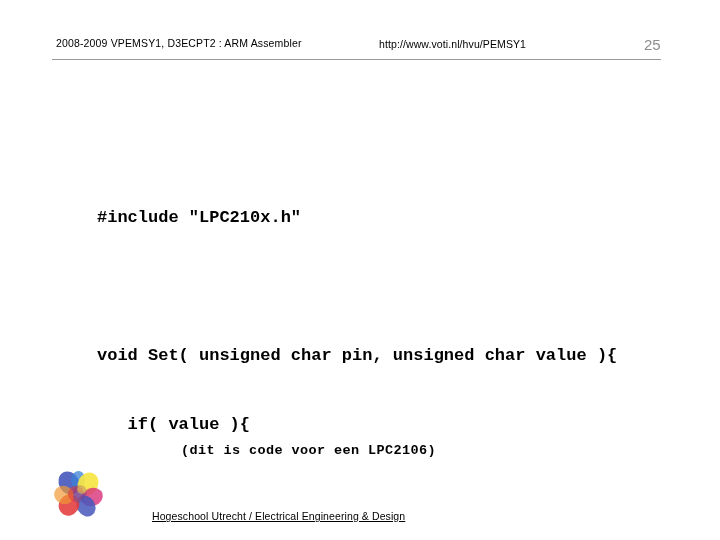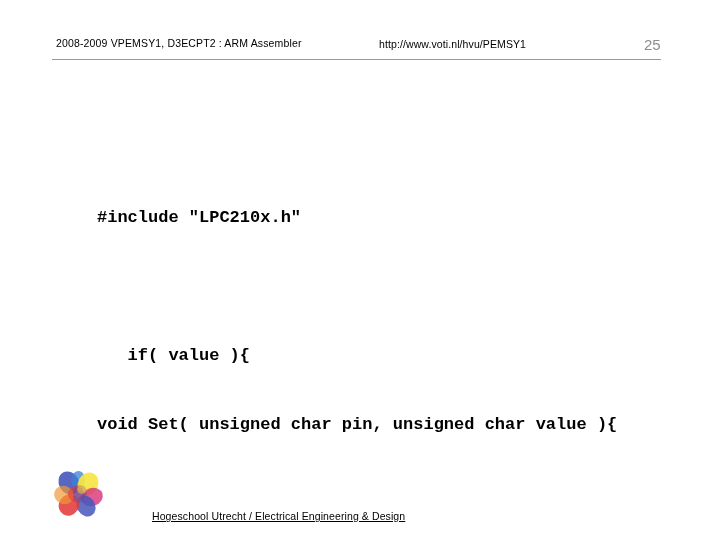--- a/index.html
+++ b/index.html
@@ -135,28 +135,29 @@
     <div class="hdr-url">http://www.voti.nl/hvu/PEMSY1</div>
 
     <div class="hdr-pageno">25</div>
 
     <div class="hdr-rule"></div>
   </div>
 
   <div class="code-block">
     <div class="code-line">#include "LPC210x.h"</div>
     <div class="code-line blank"></div>
+    <div class="code-line">void Set( unsigned char pin, unsigned char value ){</div>
     <div class="code-line">   if( value ){</div>
-    <div class="code-line">void Set( unsigned char pin, unsigned char value ){</div>
     
     
     
     
   </div>
 
+  <div class="caption">(dit is code voor een LPC2106)</div>
 
   <div>
 
     <div class="logo">
       <svg viewBox="0 0 60 60" xmlns="http://www.w3.org/2000/svg" aria-hidden="true">
         <g opacity="0.88" transform="translate(30,30)">
 
           <g style="mix-blend-mode:multiply">
 
             <ellipse cx="-9" cy="-11" rx="10" ry="12" transform="rotate(-30 -9 -11)" fill="#2b3fb0" opacity="0.9"></ellipse>

